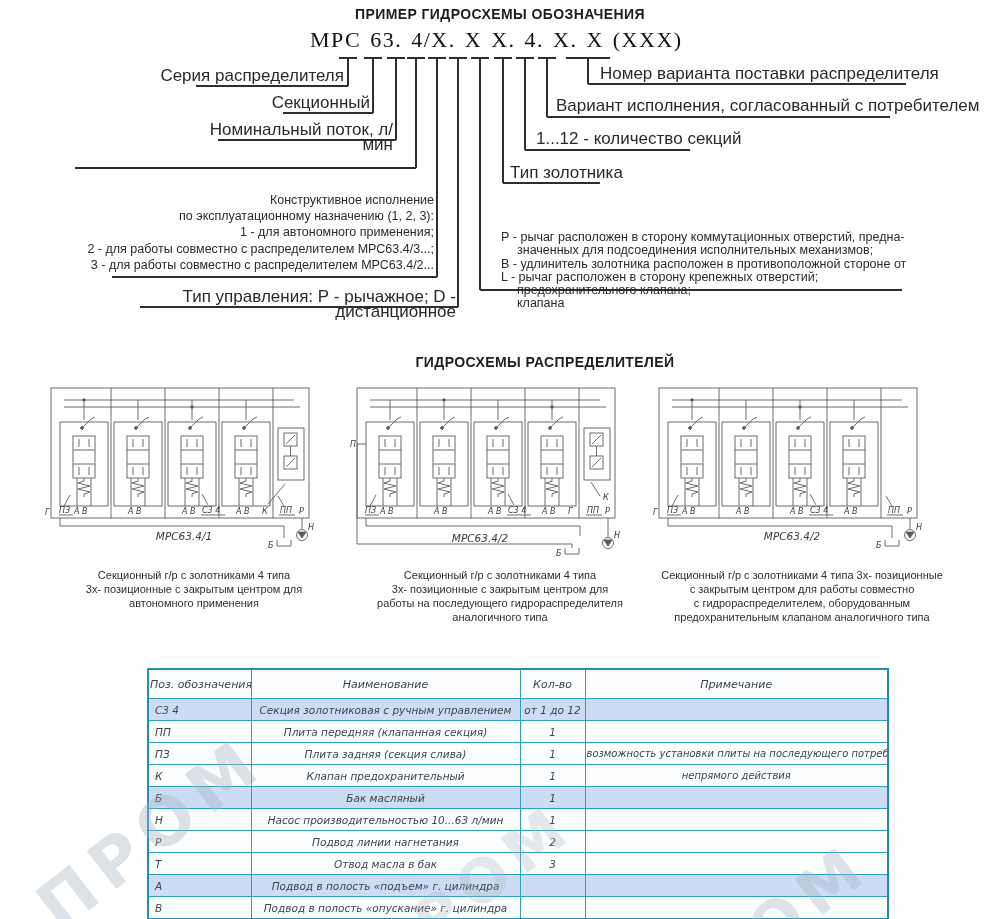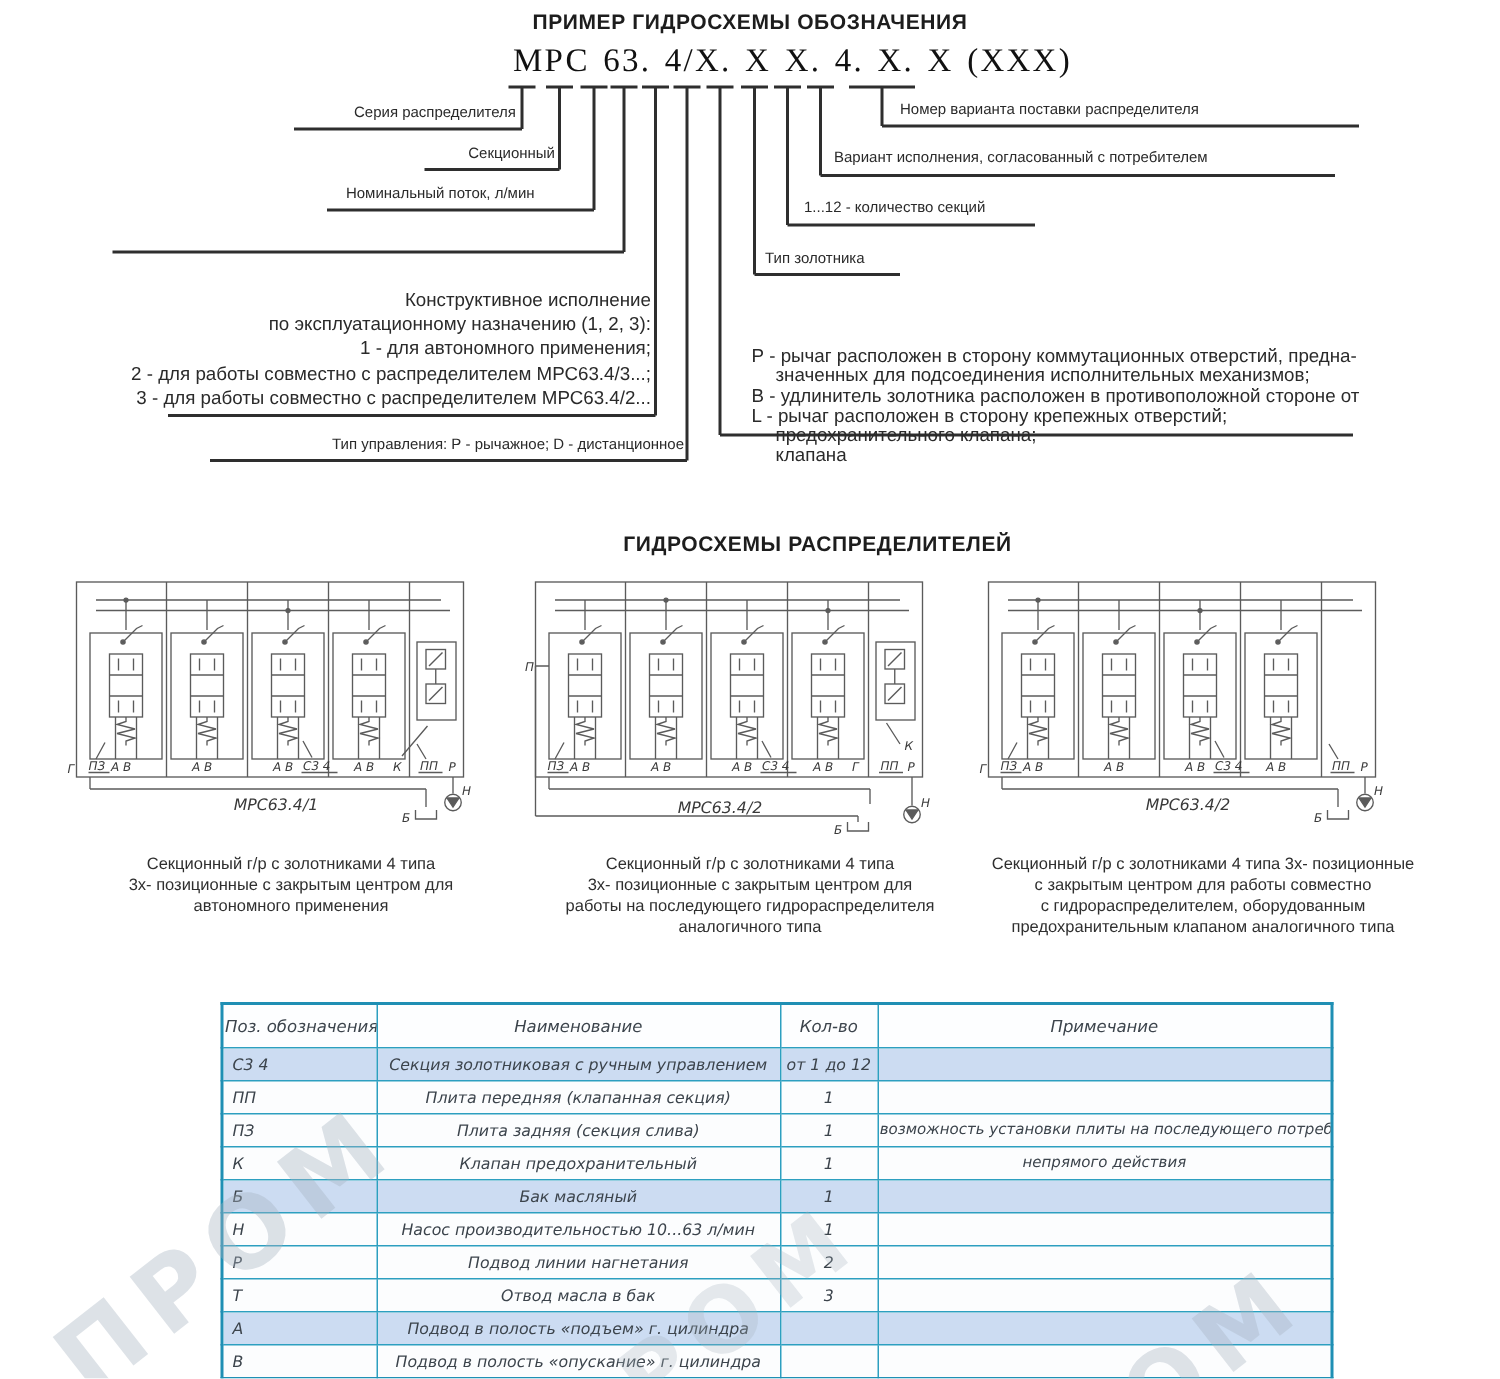--- a/index.html
+++ b/index.html
@@ -2,23 +2,23 @@
 <html><head>
 <meta charset="utf-8">
 <style>
   html,body{margin:0;padding:0;background:#fff;}
   #page{position:relative;width:1000px;height:919px;background:#fff;overflow:hidden;
         font-family:"Liberation Sans",sans-serif;color:#222;}
   
   #desig{position:absolute;left:0;top:0;width:1000px;height:335px;}
   .doc-title{position:absolute;left:0;top:6px;width:1000px;text-align:center;
              font-weight:bold;font-size:14px;letter-spacing:.4px;color:#1d1d1d;}
-  .code{position:absolute;left:342px;top:27px;font-family:"Liberation Serif",serif;
+  .code{position:absolute;left:310px;top:27px;font-family:"Liberation Serif",serif;
         font-size:22px;color:#111;letter-spacing:1.5px;word-spacing:2px;white-space:nowrap;}
-  .lbl{position:absolute;font-size:10px;color:#2a2a2a;line-height:15px;white-space:nowrap;}
+  .lbl{position:absolute;font-size:17px;color:#2a2a2a;line-height:15px;white-space:nowrap;}
   .lbl.r{text-align:right;white-space:normal;}
   .blk{position:absolute;font-size:12.5px;color:#2a2a2a;line-height:16.2px;}
   .blk.r{text-align:right;}
   .blk .cont{padding-left:16px;}
   svg.lines{position:absolute;left:0;top:0;pointer-events:none;}
   .ln{stroke:#2e2e2e;stroke-width:2;fill:none;}
   
   #schemes{position:absolute;left:0;top:352px;width:1000px;height:300px;}
   .schemes-title{position:absolute;left:0;top:2px;width:1000px;text-align:center;
                  font-weight:bold;font-size:14px;letter-spacing:.4px;color:#1d1d1d;padding-left:45px;}
@@ -68,21 +68,21 @@
         <path d="M348,58 V86 M373,58 V113 M396,58 V140 M416,58 V168 M437,58 V277 M458,58 V307 M480,58 V290 M503,58 V183 M525,58 V150 M547,58 V117 M588,58 V84"></path>
 
         <path d="M196,86 H348 M283,113 H373 M218,140 H396 M75,168 H416 M112,277 H437 M140,307 H458"></path>
 
         <path d="M588,84 H906 M547,117 H890 M525,150 H690 M503,183 H600 M480,290 H902"></path>
       </g>
     </svg>
 
     <div class="lbl r" style="left:144px;top:68px;width:200px;">Серия распределителя</div>
     <div class="lbl r" style="left:263px;top:95px;width:107px;">Секционный</div>
-    <div class="lbl r" style="left:194px;top:122px;width:199px;text-align:center;">Номинальный поток, л/мин</div>
+    <div class="lbl r" style="left:194px;top:122px;width:199px;">Номинальный поток, л/мин</div>
 
     <div class="blk r" style="left:56px;top:192px;width:378px;">
       <div>Конструктивное исполнение</div>
       <div>по эксплуатационному назначению (1, 2, 3):</div>
       <div>1 - для автономного применения;</div>
       <div>2 - для работы совместно с распределителем МРС63.4/3...;</div>
       <div>3 - для работы совместно с распределителем МРС63.4/2...</div>
     </div>
 
     <div class="lbl r" style="left:138px;top:289px;width:318px;">Тип управления: Р - рычажное; D - дистанционное</div>

